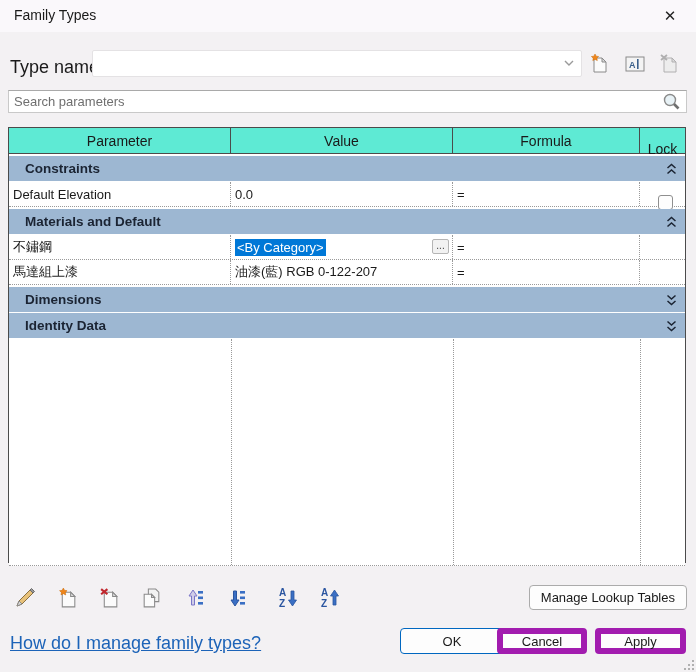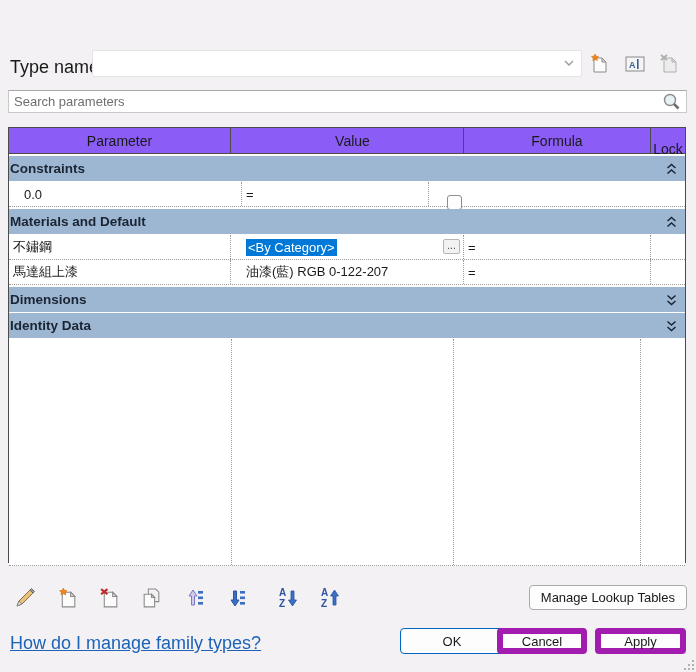--- a/index.html
+++ b/index.html
@@ -23,29 +23,29 @@
   .tn-new { left:586px; } .tn-ren { left:622px; } .tn-del { left:656px; }
 
   
   .searchbox { position:absolute; left:8px; top:90px; width:679px; height:23px; background:#fff; border:1px solid #c9c9c9; border-top-color:#a9a9a9; }
   .search-input { position:absolute; left:5px; top:2px; width:630px; height:17px; border:none; outline:none; font-size:13px; color:#0f766e; font-family:"Liberation Sans",sans-serif; background:transparent; }
   .search-input::placeholder { color:#6f6f6f; opacity:1; }
   .search-icon { position:absolute; right:4px; top:1px; }
 
   
   .grid { position:absolute; left:8px; top:127px; width:678px; height:436px; background:#fff; border:1px solid #4b4b4b; }
-  .hdr { display:flex; height:26px; border-bottom:1px solid #4b4b4b; background:#8b5cf6; }
+  .hdr { display:flex; height:26px; border-bottom:1px solid #4b4b4b; background:#5eead4; }
   .hdr .hc { display:flex; align-items:center; justify-content:center; font-size:14px; color:#1a1a1a; border-right:1px solid #4b4b4b; }
   .hdr .hc:last-child { border-right:none; }
-  .c-param { width:222px; } .c-value { width:222px;margin-left:11px; } .c-form { width:187px; } .c-lock { flex:1;margin-top:16px; }
+  .c-param { width:222px; } .c-value { width:222px; } .c-form { width:187px; } .c-lock { flex:1;margin-top:16px; }
 
   .gap { height:2px; background:#fff; }
 
   .section { height:26px; background:#9db7d2; display:flex; align-items:center; position:relative; border-bottom:1px solid #fff; }
-  .section .stitle { font-weight:bold; font-size:13.5px; color:#1b2433; padding-left:1px; }
+  .section .stitle { font-weight:bold; font-size:13.5px; color:#1b2433; padding-left:16px; }
   .section .schev { position:absolute; right:8px; top:7px; }
 
   .row { height:25px; display:flex; border-bottom:1px dotted #9a9a9a; background:#fff; }
   .cell { font-size:13px; color:#1a1a1a; display:flex; align-items:center; padding-left:4px; border-right:1px dotted #9a9a9a; position:relative; }
   .cell:last-child { border-right:none; }
   .sel-text { background:#0078d7; color:#fff; padding:1px 2px; font-size:13px; }
   .browse-btn { position:absolute; right:3px; top:4px; width:17px; height:15px; border:1px solid #b5b5b5; border-radius:2px; background:#f2f2f2; font-size:10px; color:#444; line-height:11px; text-align:center; cursor:pointer; }
   .checkbox { width:15px; height:15px; border:1px solid #8f8f8f; border-radius:3px; background:#fdfdfd; margin-left:14px; cursor:pointer; }
 
   .empty-area { position:relative; height:227px; background:#fff; border-bottom:1px dotted #9a9a9a; }
@@ -67,20 +67,26 @@
   .btn-apply { left:595px; width:91px; }
 
   .grip { position:absolute; right:2px; bottom:2px; width:12px; height:12px; }
   .grip i { position:absolute; width:2px; height:2px; background:#b0b0b0; }
 </style>
 </head>
 <body>
 
 <div class="dialog">
 
+  <div class="titlebar">
+    <div class="title">Family Types</div>
+    <div class="close-btn">
+      <span>✕</span>
+    </div>
+  </div>
 
   <div class="typename-label">Type name:</div>
   <div class="typename-combo">
     <input class="combo-input" value="" style="">
     <svg class="combo-chev" width="12" height="8" viewBox="0 0 12 8">
         <polyline points="2,2 6,6 10,2" fill="none" stroke="#9a9a9a" stroke-width="1.4"></polyline>
       </svg>
   </div>
   <div class="tn-btn tn-new">
     <svg width="22" height="22" viewBox="0 0 22 22">
@@ -122,20 +128,21 @@
     <div class="gap"></div>
 
     <div class="section">
       <span class="stitle">Constraints</span>
       <svg class="schev" width="11" height="12" viewBox="0 0 11 12">
           <polyline points="1.5,5 5.5,1.5 9.5,5" fill="none" stroke="#1b2433" stroke-width="1.5"></polyline>
           <polyline points="1.5,10.5 5.5,7 9.5,10.5" fill="none" stroke="#1b2433" stroke-width="1.5"></polyline>
         </svg>
     </div>
     <div class="row">
+      <div class="cell c-param">Default Elevation</div>
       <div class="cell c-value">0.0</div>
       <div class="cell c-form">=</div>
       <div class="cell c-lock">
           <span class="checkbox"></span>
         </div>
     </div>
     <div class="gap"></div>
 
     <div class="section">
       <span class="stitle">Materials and Default</span>

